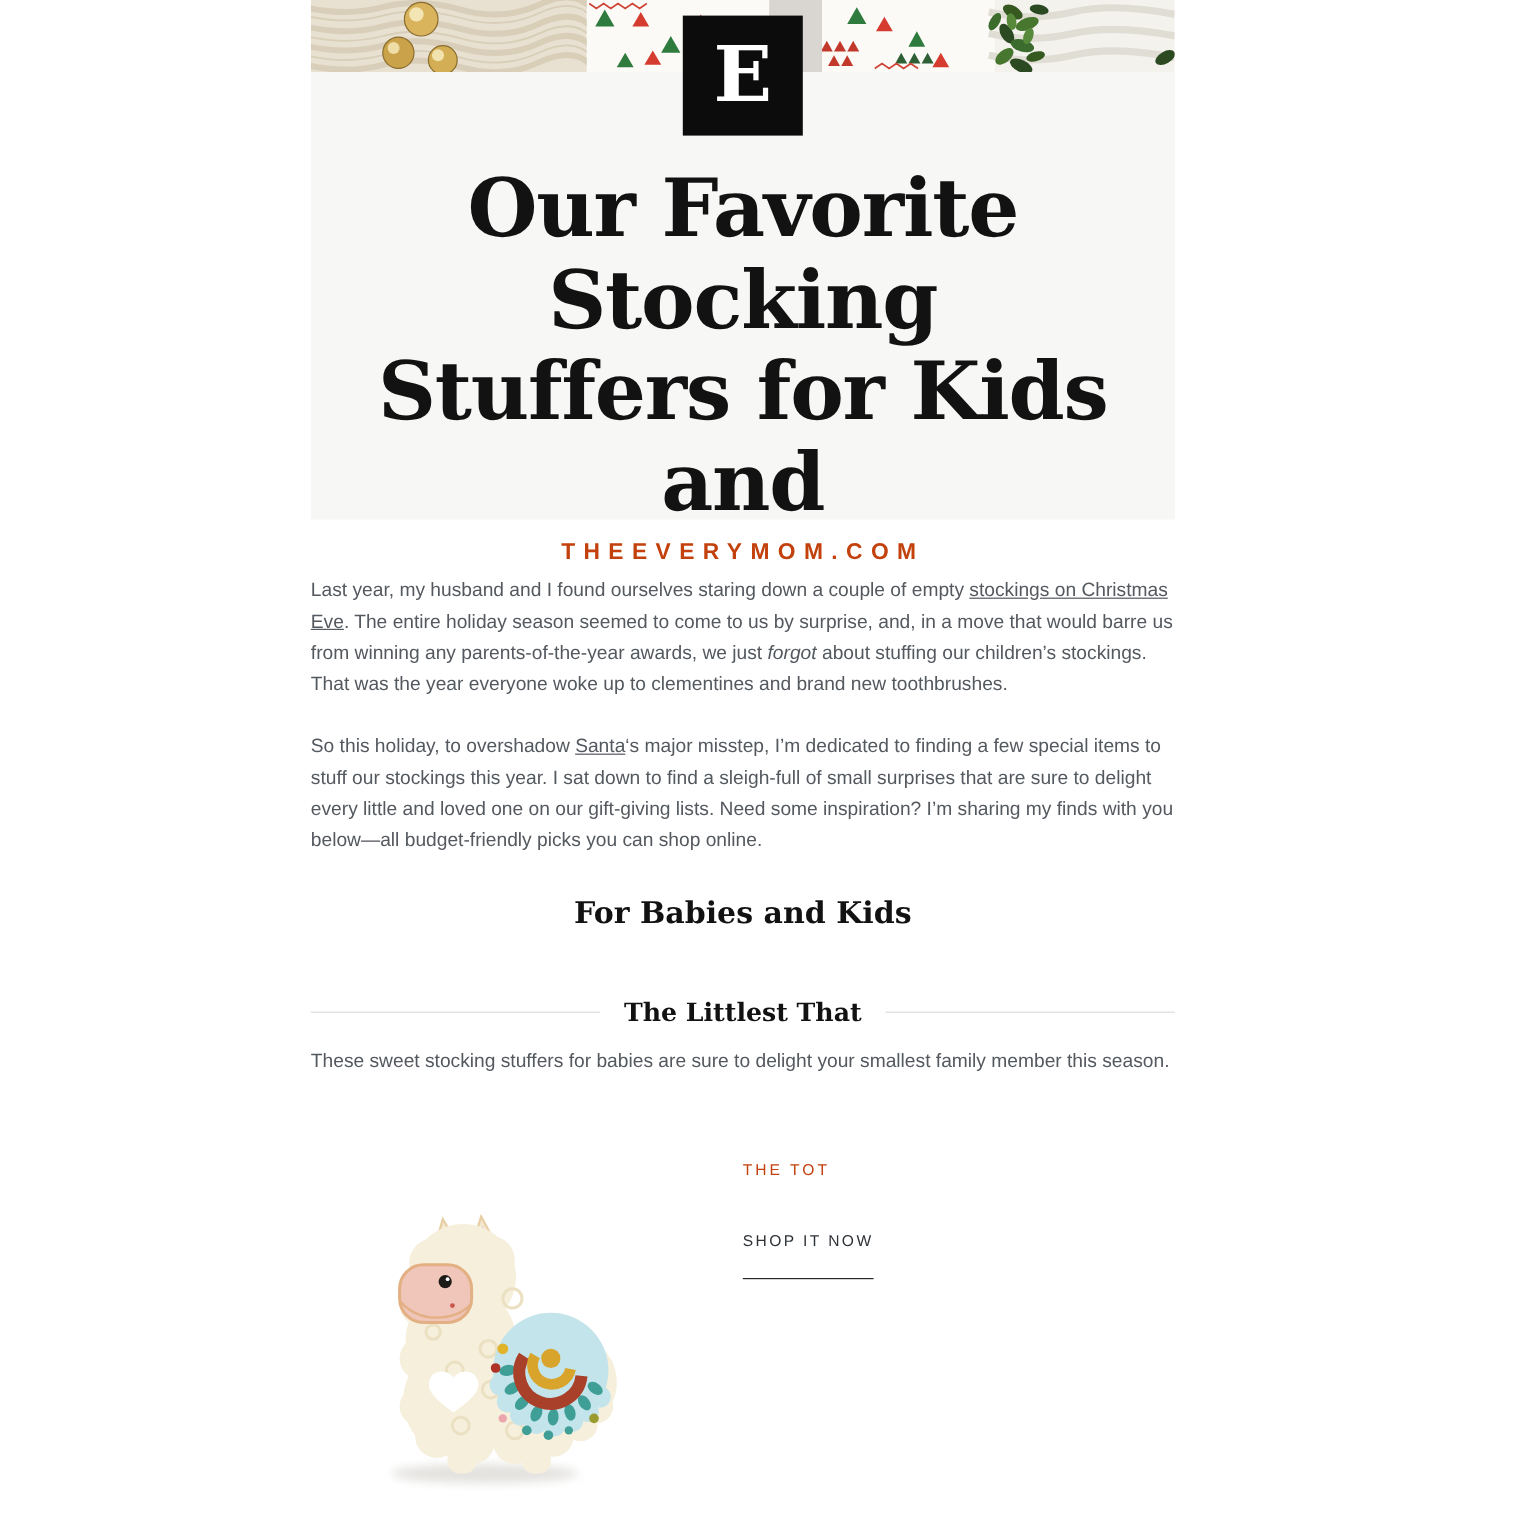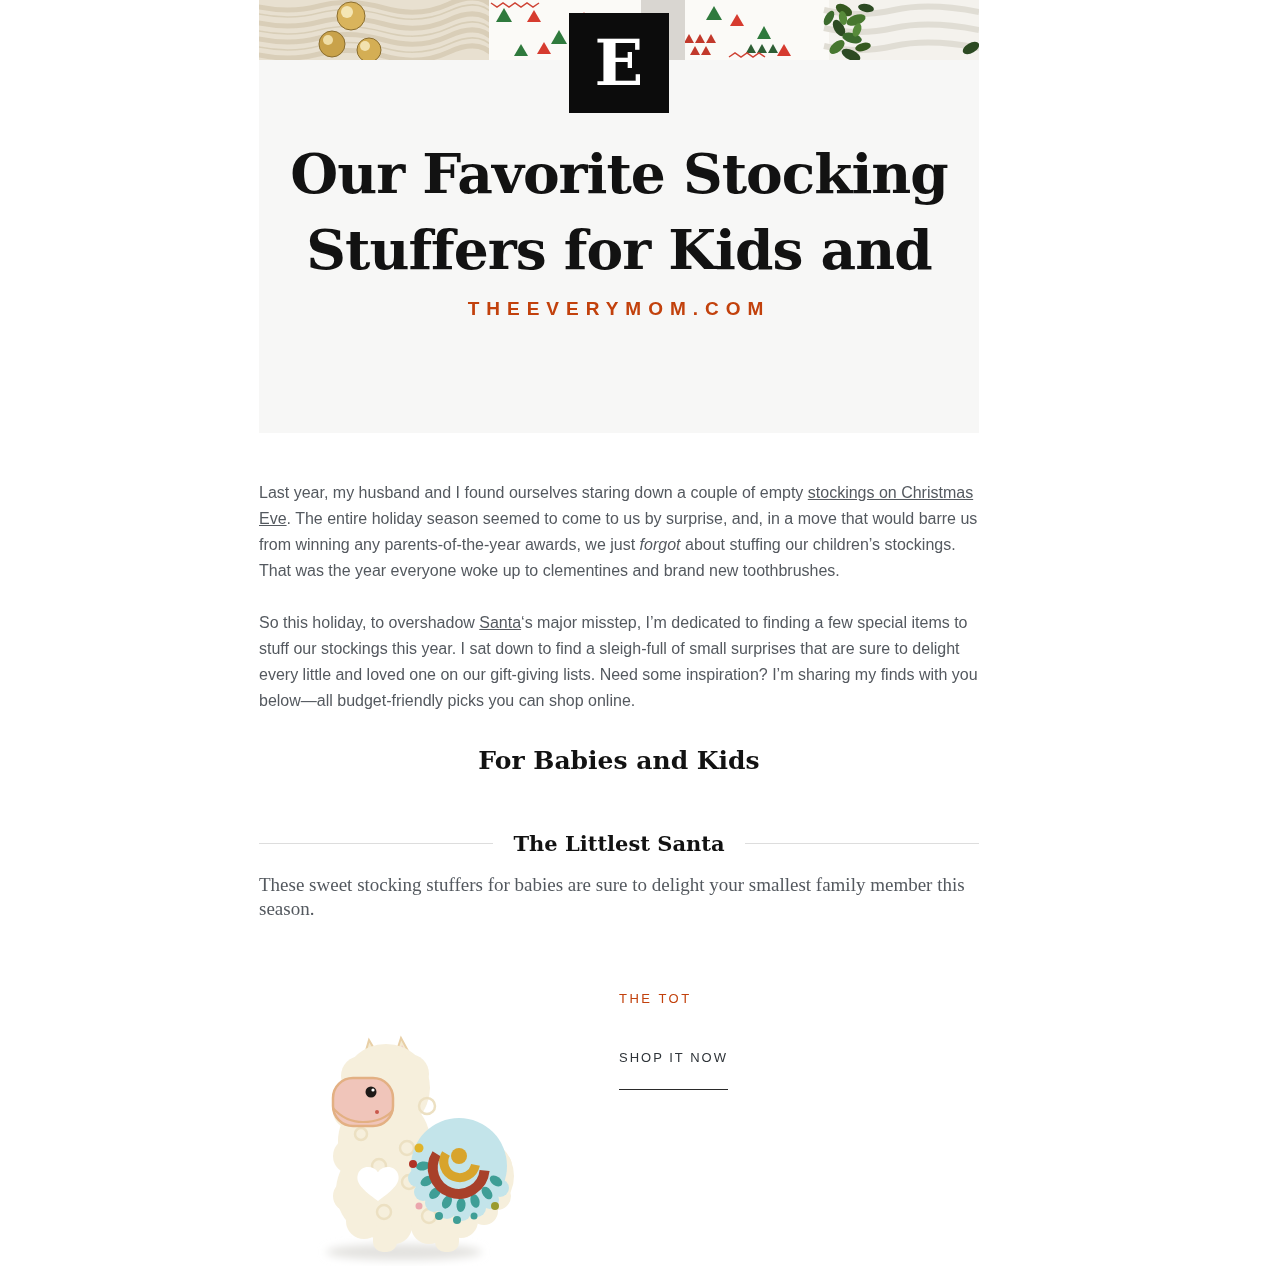--- a/index.html
+++ b/index.html
@@ -19,21 +19,21 @@
     position:absolute;top:13px;left:310px;width:100px;height:100px;
     background:#0c0c0c;display:flex;align-items:center;justify-content:center;
   }
   .hero-logo span{
     font-family:"DejaVu Serif",serif;font-weight:700;font-size:64px;color:#ffffff;
     line-height:1;
   }
   .hero-title{
     padding-top:76px;
     font-family:"DejaVu Serif",serif;font-weight:700;color:#121212;
-    font-size:55px;line-height:76px;letter-spacing:-1px;
+    font-size:67px;line-height:76px;letter-spacing:-1px;
   }
   .hero-site{
     margin-top:10px;font-size:19px;font-weight:700;color:#c2410c;
     letter-spacing:7px;
   }
 
   
   .intro{margin-top:47px;color:#54595f;font-size:16px;line-height:26px;}
   .intro p{margin:0;}
   .intro p + p{margin-top:26px;}
@@ -46,21 +46,21 @@
     font-family:"DejaVu Serif",serif;font-weight:700;font-size:25px;color:#121212;
   }
   .subheading-row{
     margin-top:56px;display:flex;align-items:center;
   }
   .subheading-row .rule{flex:1;height:1px;background:#dddddd;}
   .subheading-row .subheading-text{
     padding:0 20px;font-family:"DejaVu Serif",serif;font-weight:700;
     font-size:21px;color:#121212;white-space:nowrap;
   }
-  .section-desc{margin-top:17px;color:#54595f;font-size:19px;line-height:24px;font-family:Liberation Serif, serif;}
+  .section-desc{margin-top:17px;color:#54595f;font-size:16px;line-height:24px;}
 
   
   .product{margin-top:50px;display:flex;}
   .product-figure{width:360px;}
   .product-figure svg{display:block;margin:45px 0 0 30px;}
   .product-info{width:360px;padding-top:20px;}
   .product-brand{font-size:13px;letter-spacing:2.5px;color:#c2410c;font-weight:400;}
   .product-name{
     margin-top:26px;font-family:"DejaVu Serif",serif;font-weight:700;
     font-size:29px;color:#1d2b33;letter-spacing:0.5px;
@@ -190,21 +190,21 @@
 
   <div class="intro">
     <p><span>Last year, my husband and I found ourselves staring down a couple of empty </span><a>stockings on Christmas Eve</a><span>. The entire holiday season seemed to come to us by surprise, and, in a move that would barre us from winning any parents-of-the-year awards, we just </span><em>forgot</em><span> about stuffing our children’s stockings. That was the year everyone woke up to clementines and brand new toothbrushes.</span></p>
     <p><span>So this holiday, to overshadow </span><a>Santa</a><span>‘s major misstep, I’m dedicated to finding a few special items to stuff our stockings this year. I sat down to find a sleigh-full of small surprises that are sure to delight every little and loved one on our gift-giving lists. Need some inspiration? I’m sharing my finds with you below—all budget-friendly picks you can shop online.</span></p>
   </div>
 
   <h2 class="section-heading" style="margin:32px 0 0 0;">For Babies and Kids</h2>
 
   <div class="subheading-row">
     <div class="rule"></div>
-    <div class="subheading-text">The Littlest Santa</div>
+    <div class="subheading-text">The Littlest That</div>
     <div class="rule"></div>
   </div>
 
   <div class="section-desc">These sweet stocking stuffers for babies are sure to delight your smallest family member this season.</div>
 
   <div class="product">
     <div class="product-figure">
       <svg width="265" height="250" viewBox="0 0 265 250">
         <defs>
           <filter id="soft" x="-50%" y="-50%" width="200%" height="200%">

